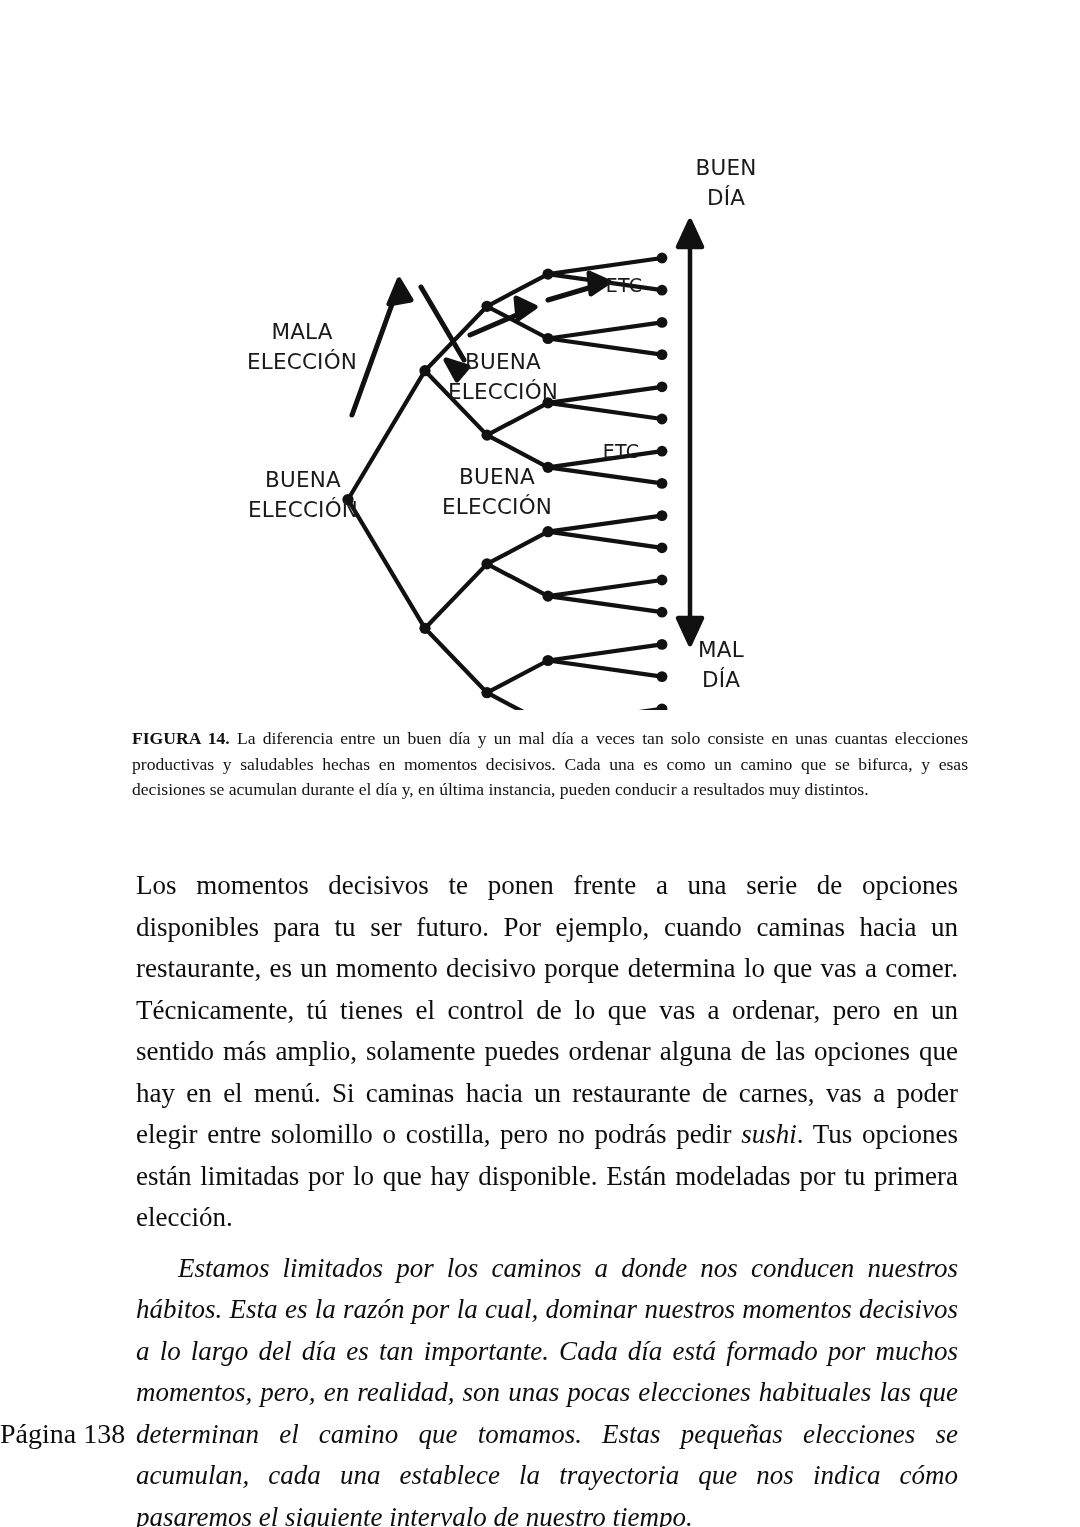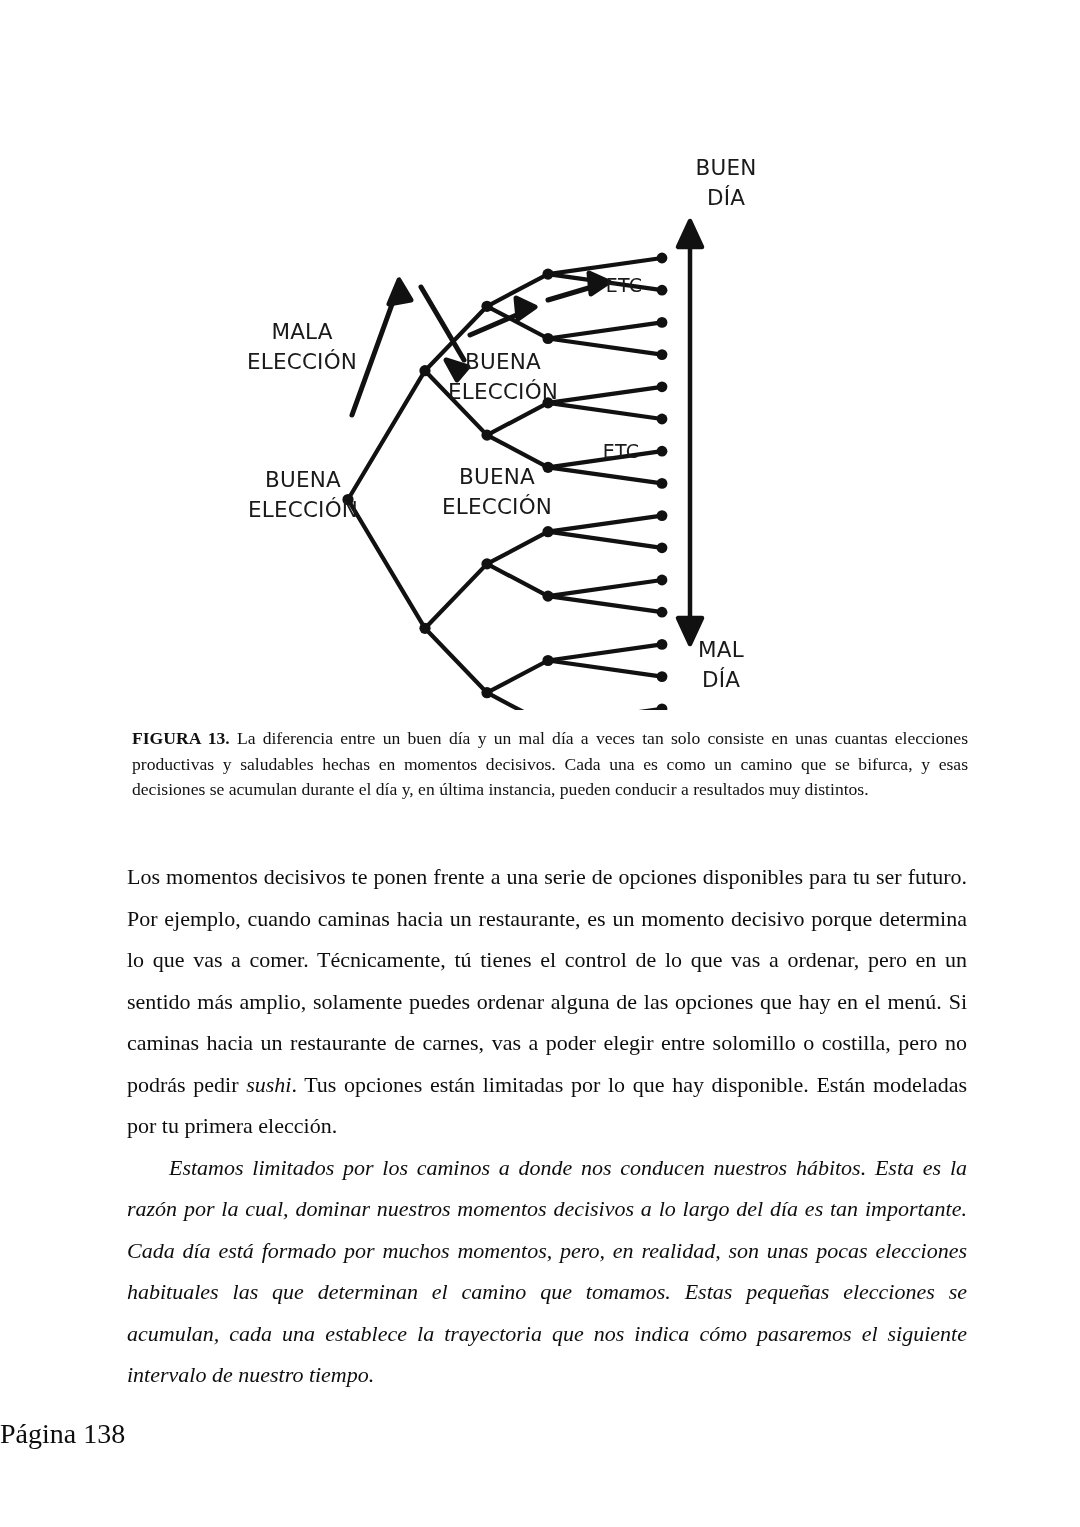--- a/index.html
+++ b/index.html
@@ -61,22 +61,22 @@
   }
 
   
   .body-text {
     position: absolute;
     left: 127px;
     top: 856px;
     width: 840px;
   }
   .body-text p {
-    margin: 0;
-    font-size: 22px;
+    margin: 9px;
+    font-size: 27px;
     line-height: 41.5px;
     text-align: justify;
     text-justify: inter-word;
     color: #0d0d0d;
   }
   .body-text p.indent {
     text-indent: 42px;
     font-style: italic;
   }
   .body-text p i {
@@ -205,21 +205,21 @@
 
       <text class="diagram-label" x="726" y="80" text-anchor="middle">BUEN</text>
       <text class="diagram-label" x="726" y="110" text-anchor="middle">DÍA</text>
 
       <text class="diagram-label" x="721" y="562" text-anchor="middle">MAL</text>
       <text class="diagram-label" x="721" y="592" text-anchor="middle">DÍA</text>
     </svg>
   </div>
 
   <div class="caption">
-    <span class="figure-tag">FIGURA 13.</span><span> La diferencia entre un buen día y un mal día a veces tan solo consiste en unas cuantas elecciones productivas y saludables hechas en momentos decisivos. Cada una es como un camino que se bifurca, y esas decisiones se acumulan durante el día y, en última instancia, pueden conducir a resultados muy distintos.</span>
+    <span class="figure-tag">FIGURA 14.</span><span> La diferencia entre un buen día y un mal día a veces tan solo consiste en unas cuantas elecciones productivas y saludables hechas en momentos decisivos. Cada una es como un camino que se bifurca, y esas decisiones se acumulan durante el día y, en última instancia, pueden conducir a resultados muy distintos.</span>
   </div>
 
   <div class="body-text">
     <p><span>Los momentos decisivos te ponen frente a una serie de opciones disponibles para tu ser futuro. Por ejemplo, cuando caminas hacia un restaurante, es un momento decisivo porque determina lo que vas a comer. Técnicamente, tú tienes el control de lo que vas a ordenar, pero en un sentido más amplio, solamente puedes ordenar alguna de las opciones que hay en el menú. Si caminas hacia un restaurante de carnes, vas a poder elegir entre solomillo o costilla, pero no podrás pedir </span><i>sushi</i><span>. Tus opciones están limitadas por lo que hay disponible. Están modeladas por tu primera elección.</span></p>
     <p class="indent">Estamos limitados por los caminos a donde nos conducen nuestros hábitos. Esta es la razón por la cual, dominar nuestros momentos decisivos a lo largo del día es tan importante. Cada día está formado por muchos momentos, pero, en realidad, son unas pocas elecciones habituales las que determinan el camino que tomamos. Estas pequeñas elecciones se acumulan, cada una establece la trayectoria que nos indica cómo pasaremos el siguiente intervalo de nuestro tiempo.</p>
   </div>
 
   <div class="footer">
     <span>Página 138</span>
   </div>

